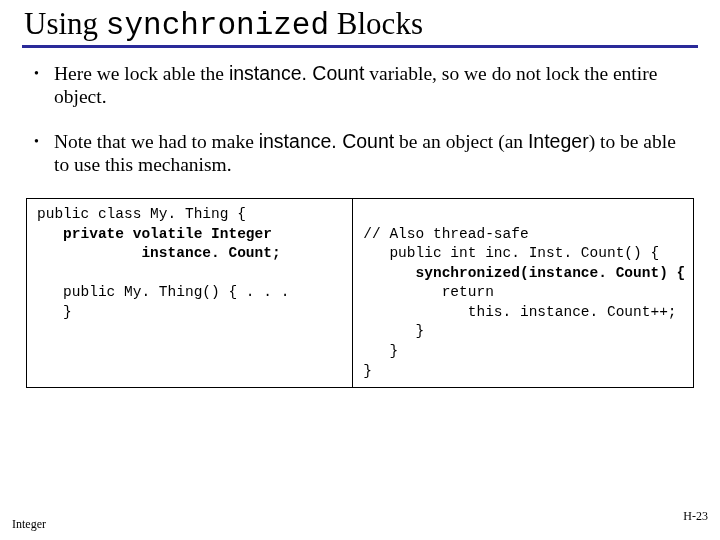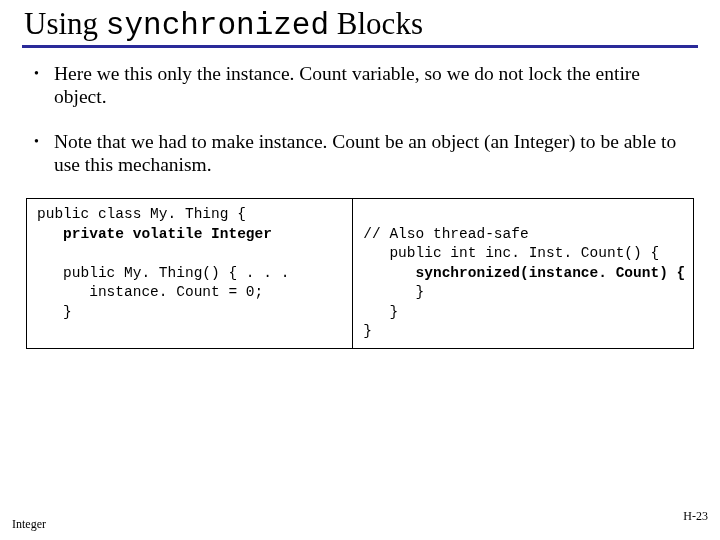--- a/index.html
+++ b/index.html
@@ -43,21 +43,21 @@
     line-height: 1.18;
     margin-bottom: 22px;
   }
   ul.bullets > li::before {
     content: "•";
     position: absolute;
     left: 6px;
     top: 4px;
     font-size: 14px;
   }
-  .mono { font-family: Liberation Serif, serif; }
+  .mono { font-family: Liberation Sans, sans-serif; }
   .code-row {
     display: flex;
     gap: 0;
     margin: 4px 4px 0 4px;
   }
   .code-box {
     border: 1px solid #000;
     font-family: "Courier New", Courier, monospace;
     font-size: 14.5px;
     line-height: 1.35;
@@ -84,24 +84,24 @@
 </head>
 <body>
 
 <div class="slide">
   <h1 class="title">
     <span>Using </span><span class="mono">synchronized</span><span> Blocks</span>
   </h1>
   <hr class="rule">
 
   <ul class="bullets">
-    <li><span>Here we this only the </span><span class="mono">instance. Count</span><span> variable, so we do not lock the entire object.</span></li>
+    <li><span>Here we lock able the </span><span class="mono">instance. Count</span><span> variable, so we do not lock the entire object.</span></li>
     <li><span>Note that we had to make </span><span class="mono">instance. Count</span><span> be an object (an </span><span class="mono">Integer</span><span>) to be able to use this mechanism.</span></li>
   </ul>
 
   <div class="code-row">
-    <div class="code-box left"><div>public class My. Thing {</div><div><b>   private volatile Integer</b></div><div>&nbsp;</div><div>   public My. Thing() { . . .</div><div>      instance. Count = 0;</div><div>   }</div></div>
-    <div class="code-box right"><div>&nbsp;</div><div>// Also thread-safe</div><div>   public int inc. Inst. Count() {</div><div><b>      synchronized(instance. Count) {</b></div><div>      }</div><div>   }</div><div>}</div></div>
+    <div class="code-box left"><div>public class My. Thing {</div><div><b>   private volatile Integer</b></div><div><b>            instance. Count;</b></div><div>&nbsp;</div><div>   public My. Thing() { . . .</div><div>   }</div></div>
+    <div class="code-box right"><div>&nbsp;</div><div>// Also thread-safe</div><div>   public int inc. Inst. Count() {</div><div><b>      synchronized(instance. Count) {</b></div><div>         return</div><div>            this. instance. Count++;</div><div>      }</div><div>   }</div><div>}</div></div>
   </div>
 </div>
 
 <div class="footer-left">Integer</div>
 <div class="footer-right">H-23</div>
 
 </body></html>

